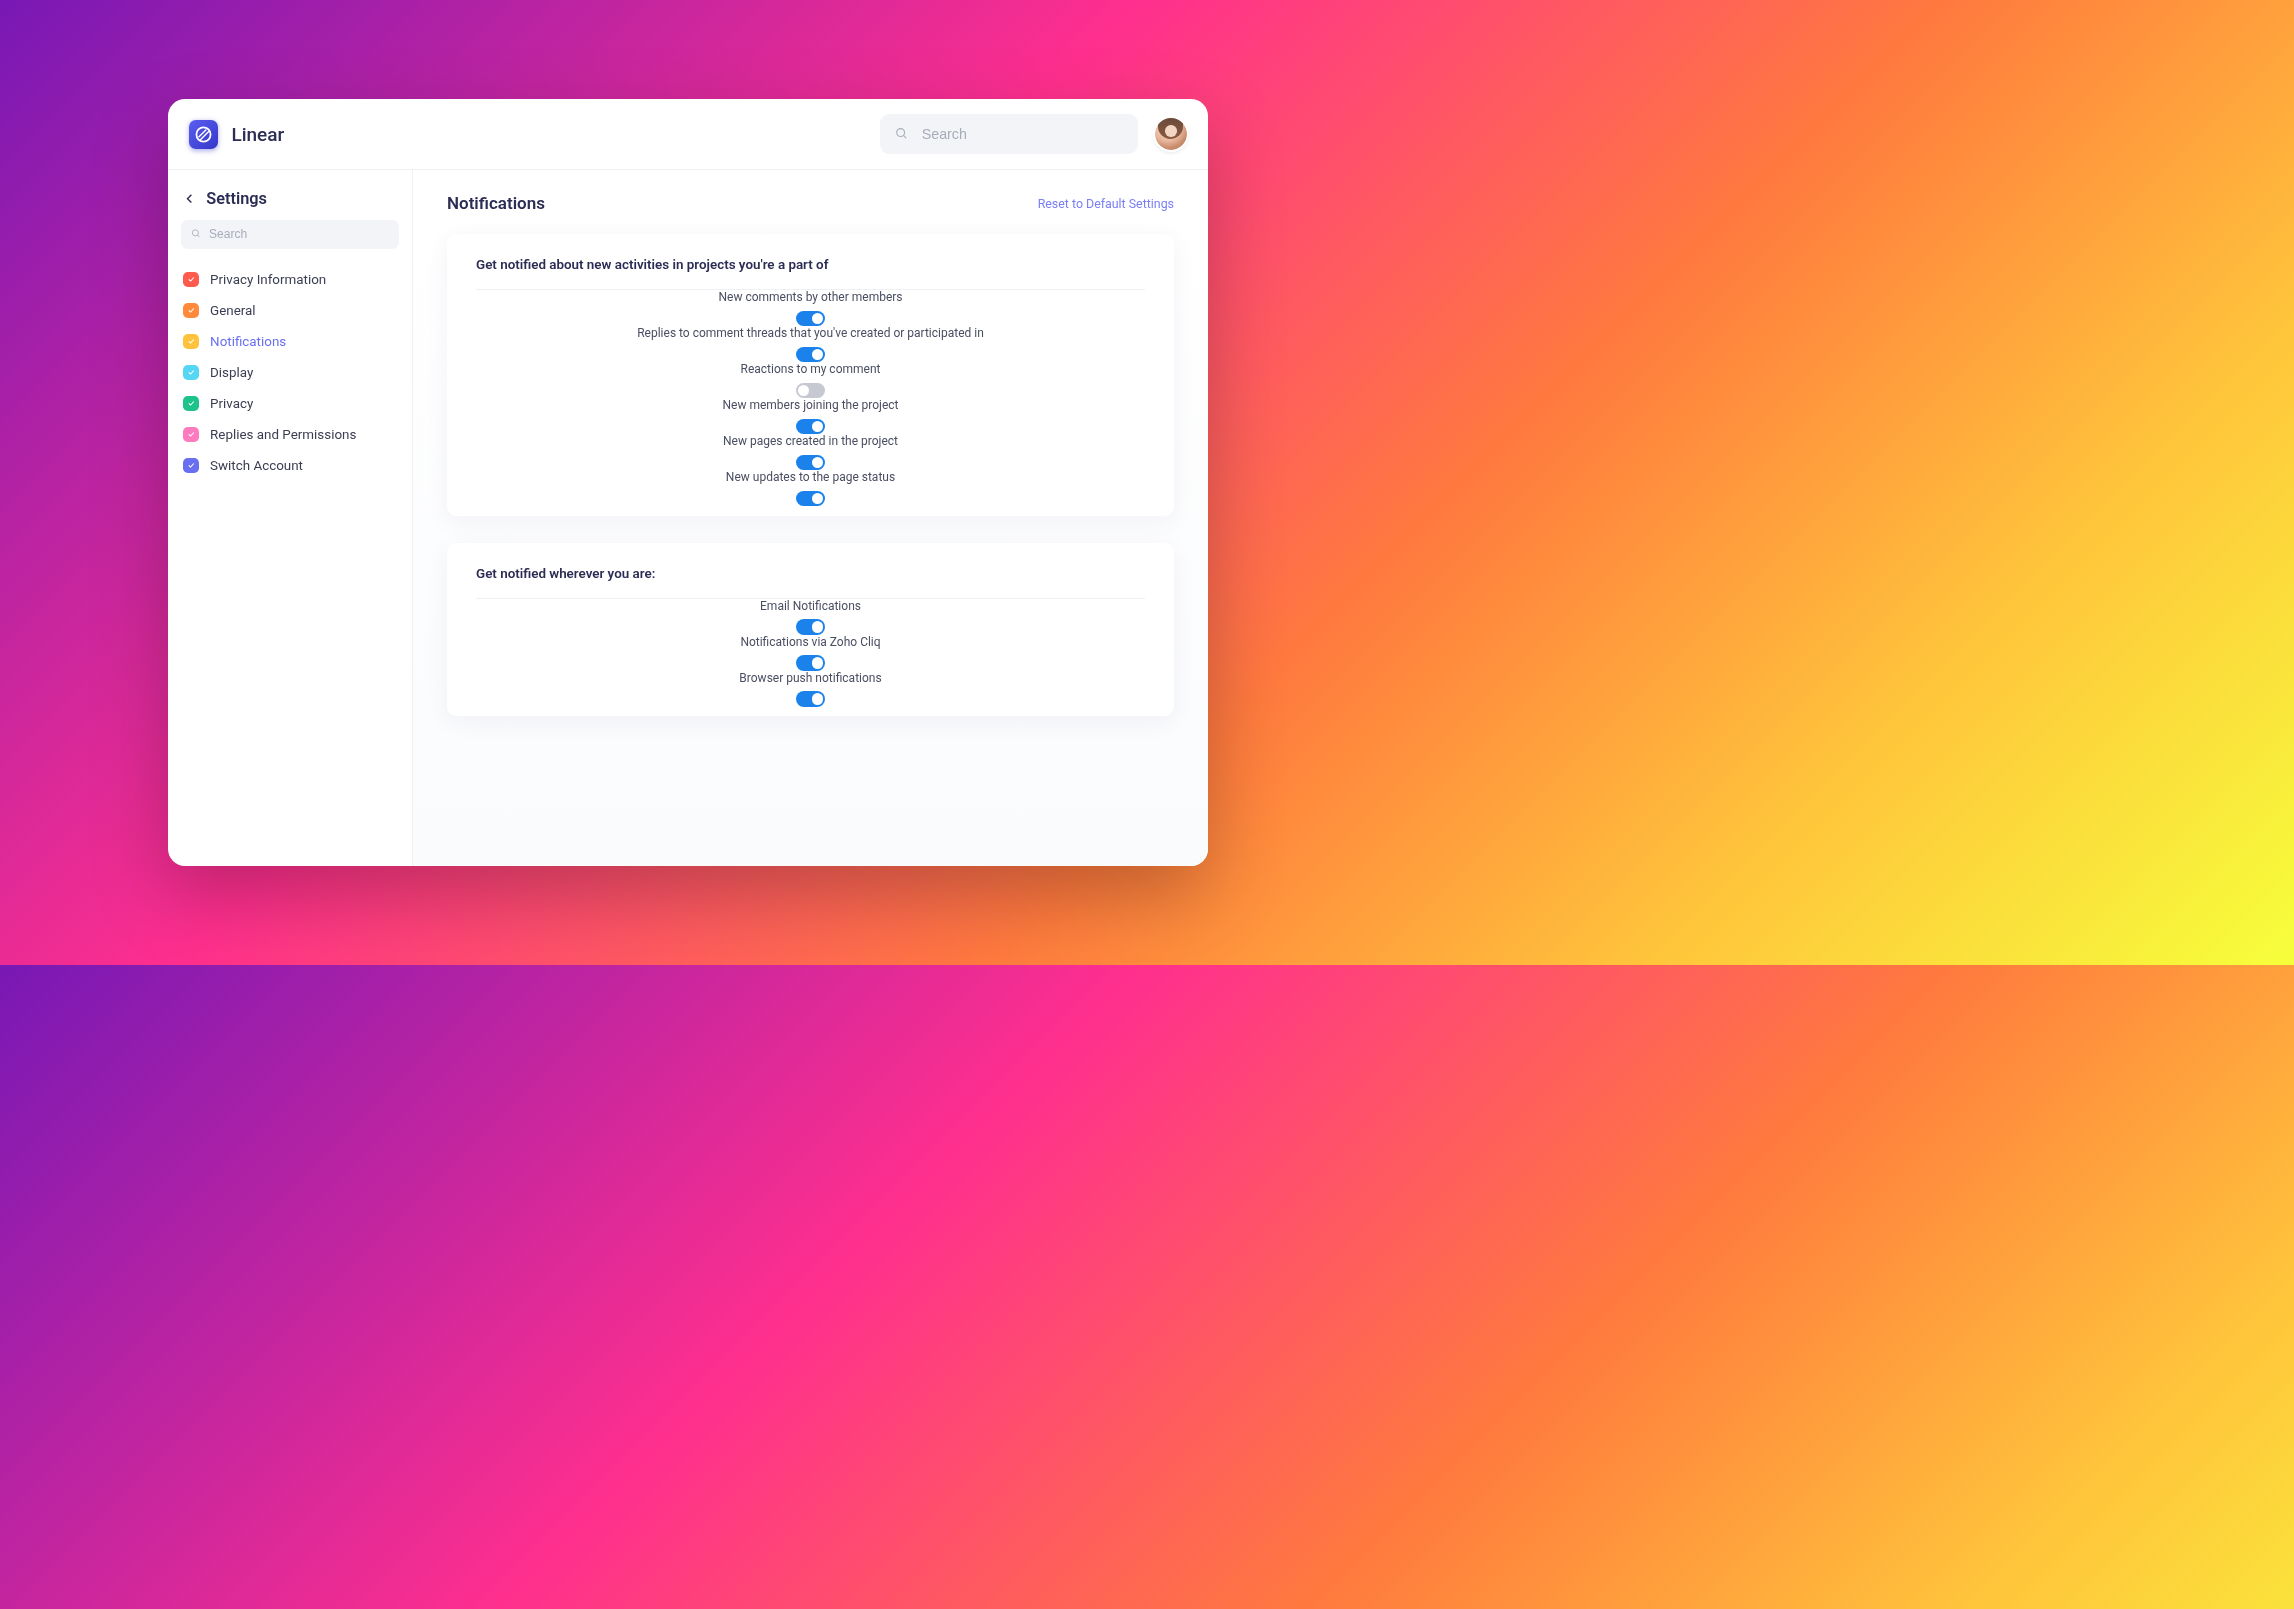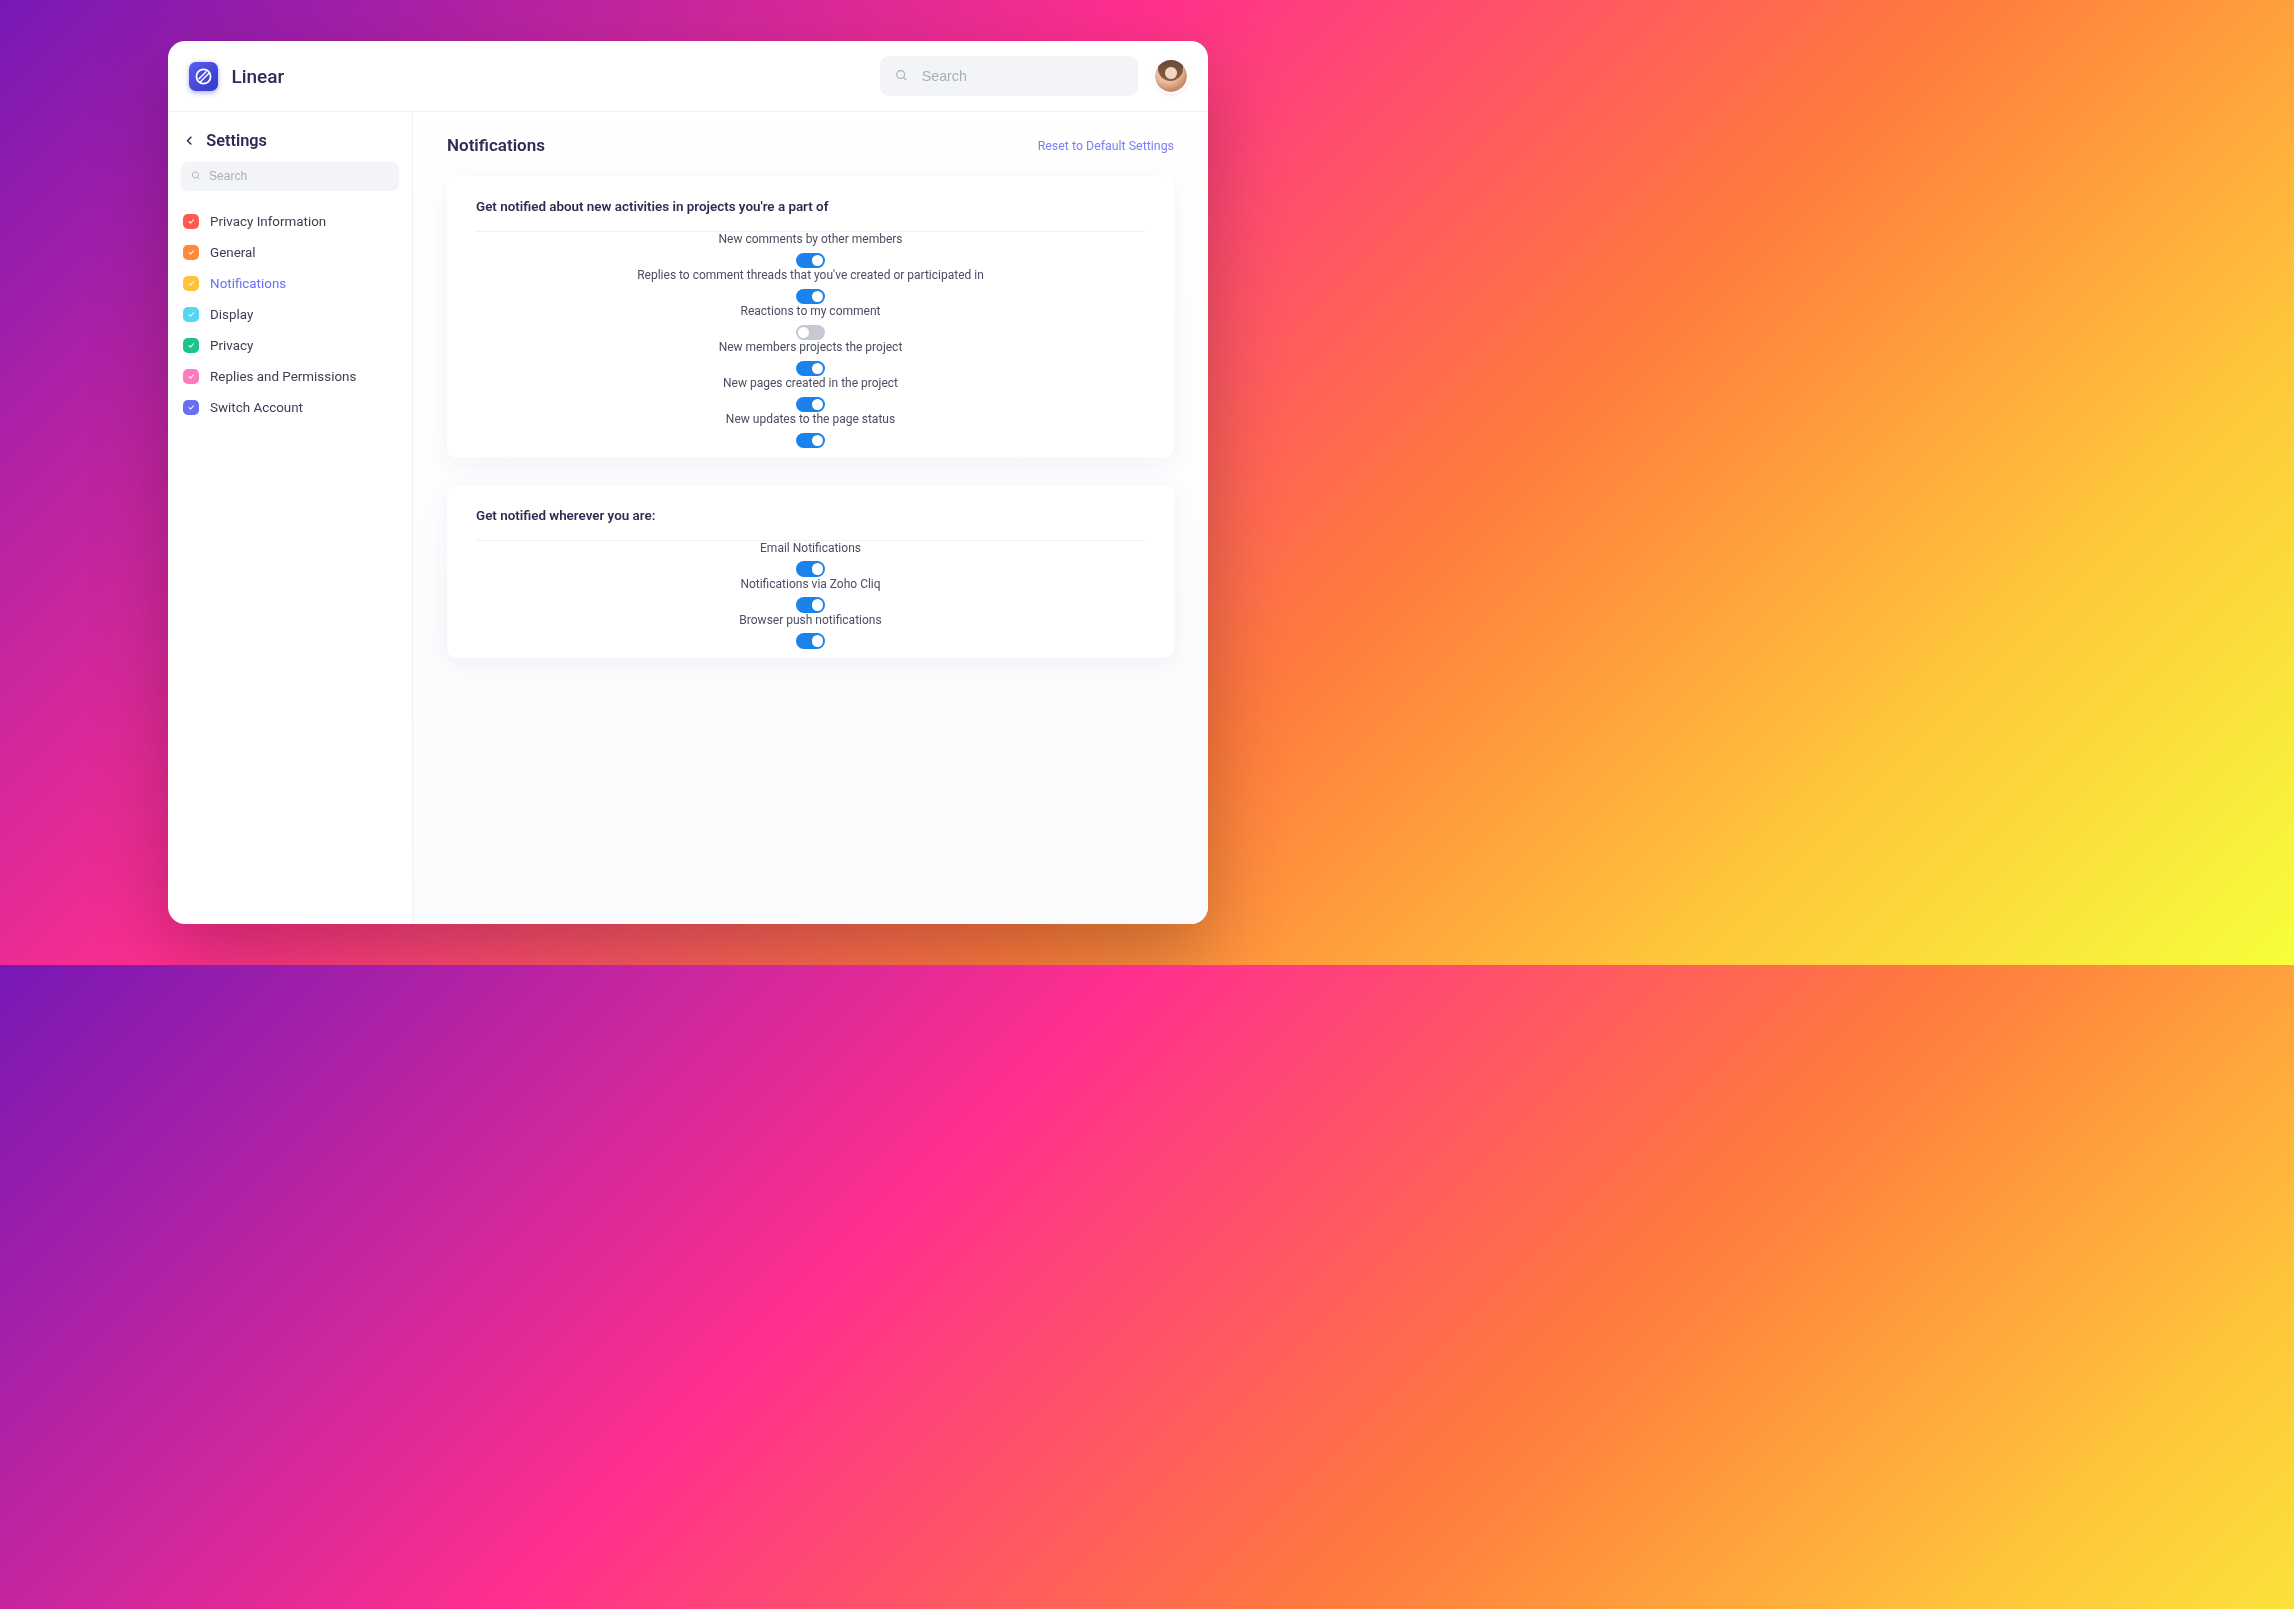--- a/index.html
+++ b/index.html
@@ -7,21 +7,21 @@
   font-family: -apple-system, BlinkMacSystemFont, "Segoe UI", Roboto, "Helvetica Neue", Arial, sans-serif;
   width: 1376px;
   height: 965px;
   background: linear-gradient(135deg, #7818b5 0%, #ff2f8e 35%, #ff7a3e 60%, #ffc43b 80%, #f6ff3b 100%);
   display: flex;
   align-items: center;
   justify-content: center;
 }
 .app-window {
   width: 1040px;
-  height: 883px;
+  height: 767px;
   background: #fff;
   border-radius: 17px;
   box-shadow: 0 29px 76px rgba(0,0,0,0.25);
   display: flex;
   flex-direction: column;
   overflow: hidden;
 }
 .topbar {
   height: 71px;
   display: flex;
@@ -338,21 +338,21 @@
             </div>
             <div class="row">
               <div class="row-label">Replies to comment threads that you've created or participated in</div>
               <div class="toggle on"></div>
             </div>
             <div class="row">
               <div class="row-label">Reactions to my comment</div>
               <div class="toggle off"></div>
             </div>
             <div class="row">
-              <div class="row-label">New members projects the project</div>
+              <div class="row-label">New members joining the project</div>
               <div class="toggle on"></div>
             </div>
             <div class="row">
               <div class="row-label">New pages created in the project</div>
               <div class="toggle on"></div>
             </div>
             <div class="row">
               <div class="row-label">New updates to the page status</div>
               <div class="toggle on"></div>
             </div>

